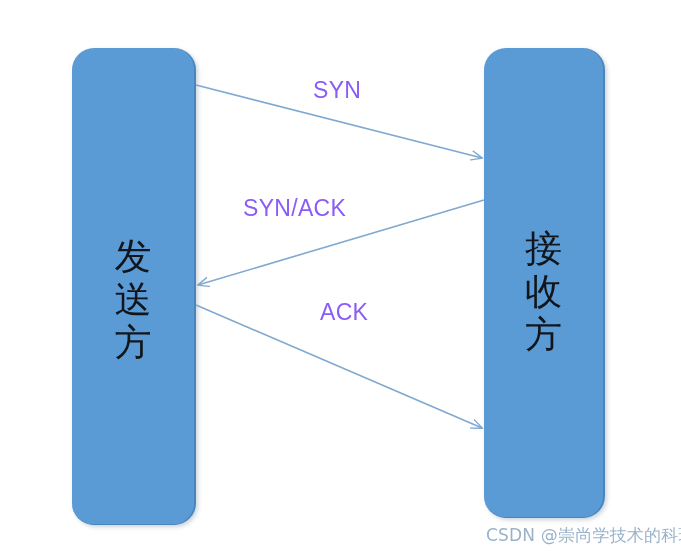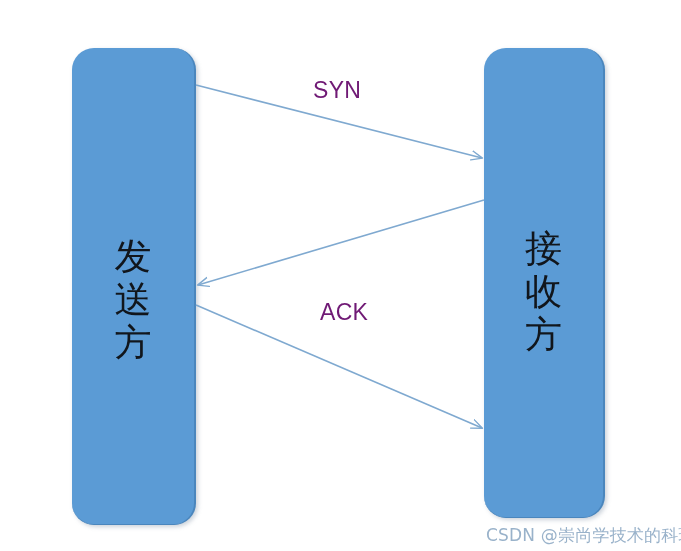--- a/index.html
+++ b/index.html
@@ -57,21 +57,21 @@
   #arrow-layer {
     position: absolute;
     left: 0;
     top: 0;
     width: 681px;
     height: 551px;
   }
 
   .msg-label {
     position: absolute;
-    color: #701a75;
+    color: #8b5cf6;
     font-size: 23px;
     font-family: "Liberation Sans", "DejaVu Sans", sans-serif;
     white-space: nowrap;
     letter-spacing: 0.3px;
   }
   #label-syn { left: 313px; top: 77px; }
   #label-synack { left: 243px; top: 195px; }
   #label-ack { left: 320px; top: 299px; }
 
   #watermark {
@@ -107,17 +107,18 @@
       <marker id="ah" markerWidth="13" markerHeight="13" refX="11" refY="5.2" orient="auto" markerUnits="userSpaceOnUse">
         <path d="M0.5,0.6 L11.5,5.2 L0.5,9.8" fill="none" stroke="#7FA9D0" stroke-width="1.4" stroke-linecap="round" stroke-linejoin="round"></path>
       </marker>
     </defs>
     <line x1="196" y1="85" x2="482" y2="158" stroke="#7FA9D0" stroke-width="1.6" marker-end="url(#ah)"></line>
     <line x1="484" y1="200" x2="198" y2="285" stroke="#7FA9D0" stroke-width="1.6" marker-end="url(#ah)"></line>
     <line x1="196" y1="305" x2="482" y2="428" stroke="#7FA9D0" stroke-width="1.6" marker-end="url(#ah)"></line>
   </svg>
 
   <div id="label-syn" class="msg-label">SYN</div>
+  <div id="label-synack" class="msg-label">SYN/ACK</div>
   <div id="label-ack" class="msg-label">ACK</div>
 
   <div id="watermark">CSDN @崇尚学技术的科班人</div>
 
 </div>
 
 </body></html>

